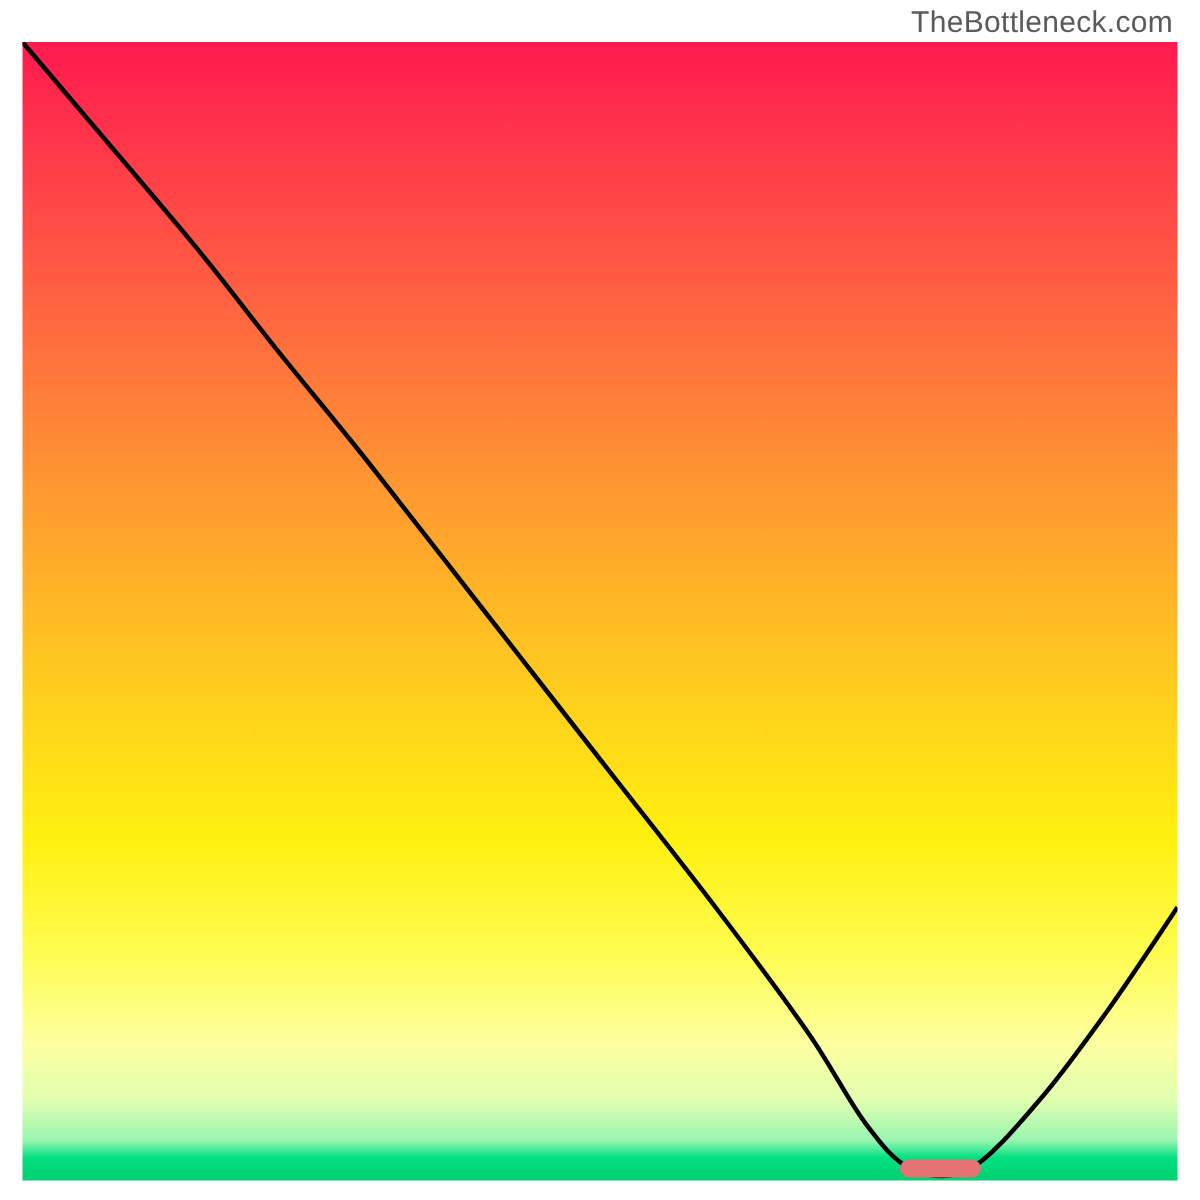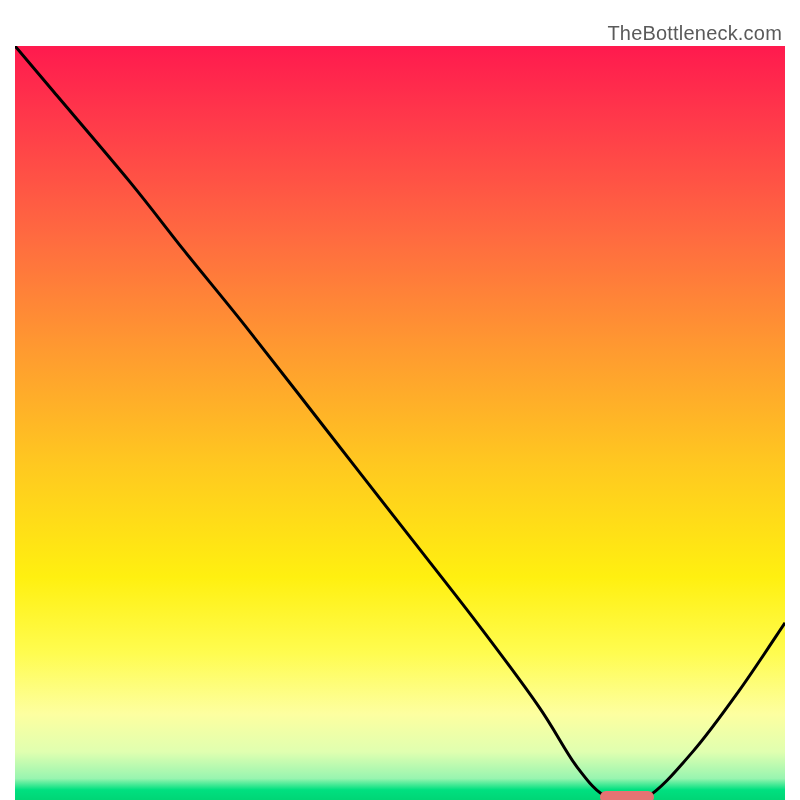--- a/index.html
+++ b/index.html
@@ -7,21 +7,20 @@
     padding: 0;
     width: 800px;
     height: 800px;
     background: #ffffff;
     overflow: hidden;
   }
   .chart-container {
     position: relative;
     width: 800px;
     height: 708px;
-    margin-top: 18px;
   }
   .gradient-area {
     position: absolute;
     left: 15px;
     top: 28px;
     width: 770px;
     height: 759px;
     background: linear-gradient(
       to bottom,
       #ff1a4e 0%,

